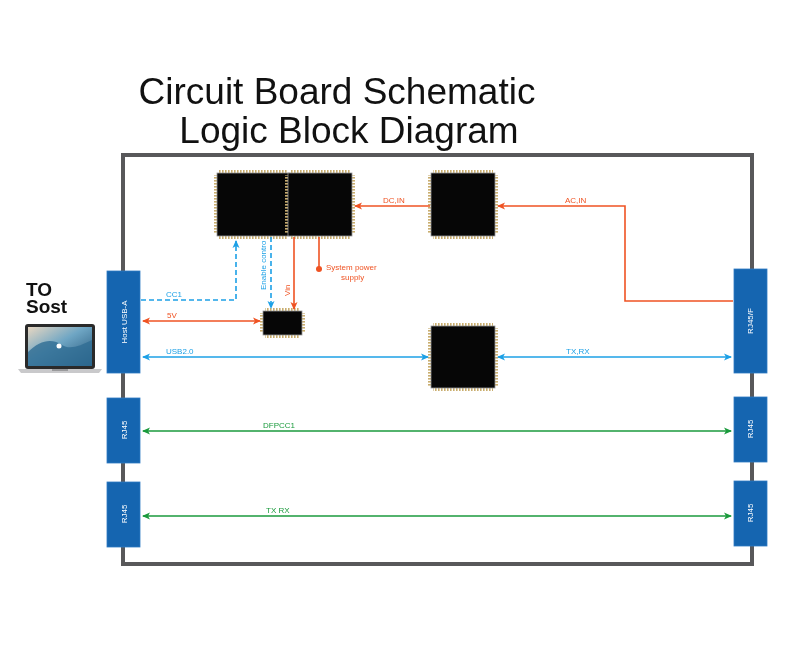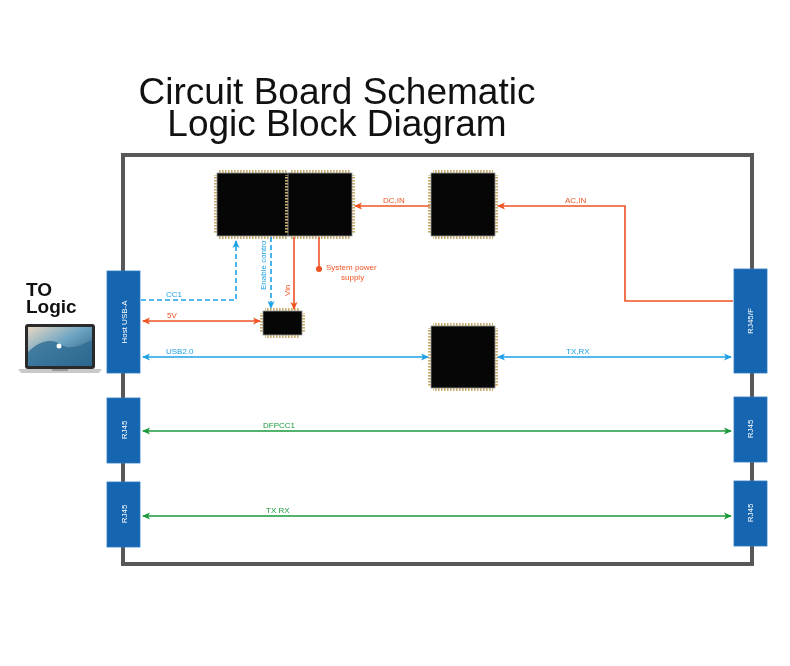--- a/index.html
+++ b/index.html
@@ -1,36 +1,36 @@
 <!DOCTYPE html>
 <html><head>
   <meta charset="utf-8">
   <style>
     html, body { margin: 0; padding: 0; background: #ffffff; }
     body { width: 790px; height: 666px; position: relative; overflow: hidden;
            font-family: "Liberation Sans", sans-serif; }
     .title { position: absolute; left: 0; width: 674px; text-align: center;
              font-size: 37px; color: #111; line-height: 40px; margin-top: 48px; }
     .t1 { top: 24px; }
-    .t2 { top: 56px; }
+    .t2 { top: 63px; padding-left: 12px; }
     svg#diagram { position: absolute; left: 0; top: 0; }
     .host-label { position: absolute; left: 26px; top: 281px; font-weight: bold;
                   font-size: 19px; line-height: 17px; color: #111; }
     .wire-label { font-family: "Liberation Sans", sans-serif; font-size: 8px; }
     .conn-label { font-family: "Liberation Sans", sans-serif; font-size: 8px; fill: #ffffff; }
   </style>
 </head>
 <body>
 
 <div class="title t1">Circuit Board Schematic</div>
 <div class="title t2">Logic Block Diagram</div>
 
 <div class="host-label">
   <div>TO</div>
-  <div>Logic</div>
+  <div>Sost</div>
 </div>
 
 <svg id="diagram" width="790" height="666" viewBox="0 0 790 666" xmlns="http://www.w3.org/2000/svg">
   <defs>
     <marker id="arr-power" markerWidth="8" markerHeight="8" refX="7" refY="4" orient="auto-start-reverse" markerUnits="userSpaceOnUse">
       <path d="M0,0.5 L8,4 L0,7.5 L2,4 Z" fill="#ef5323"></path>
     </marker>
     <marker id="arr-data" markerWidth="8" markerHeight="8" refX="7" refY="4" orient="auto-start-reverse" markerUnits="userSpaceOnUse">
       <path d="M0,0.5 L8,4 L0,7.5 L2,4 Z" fill="#1ca0e6"></path>
     </marker>

